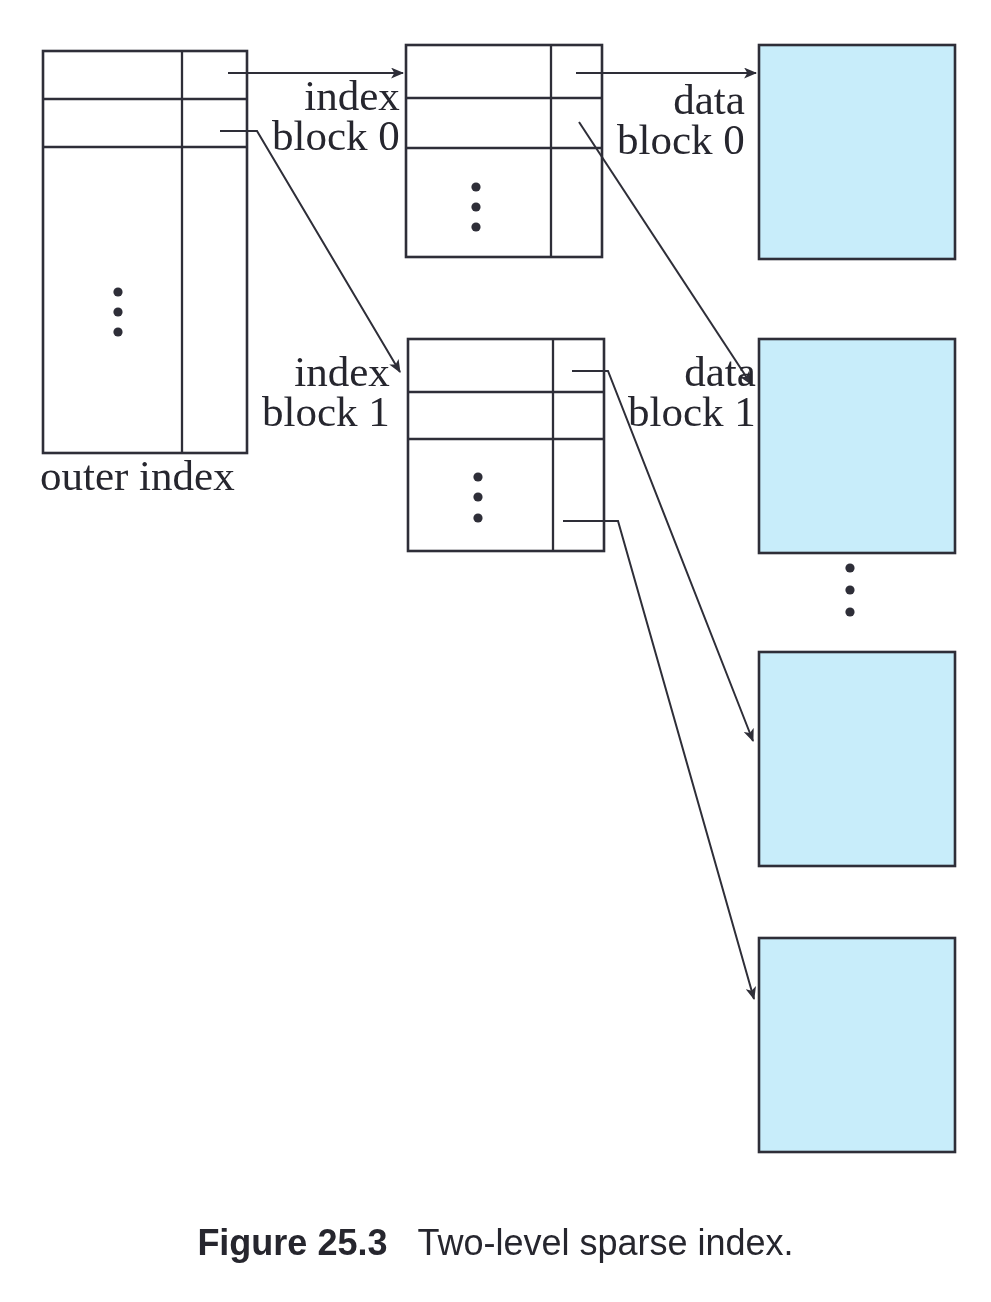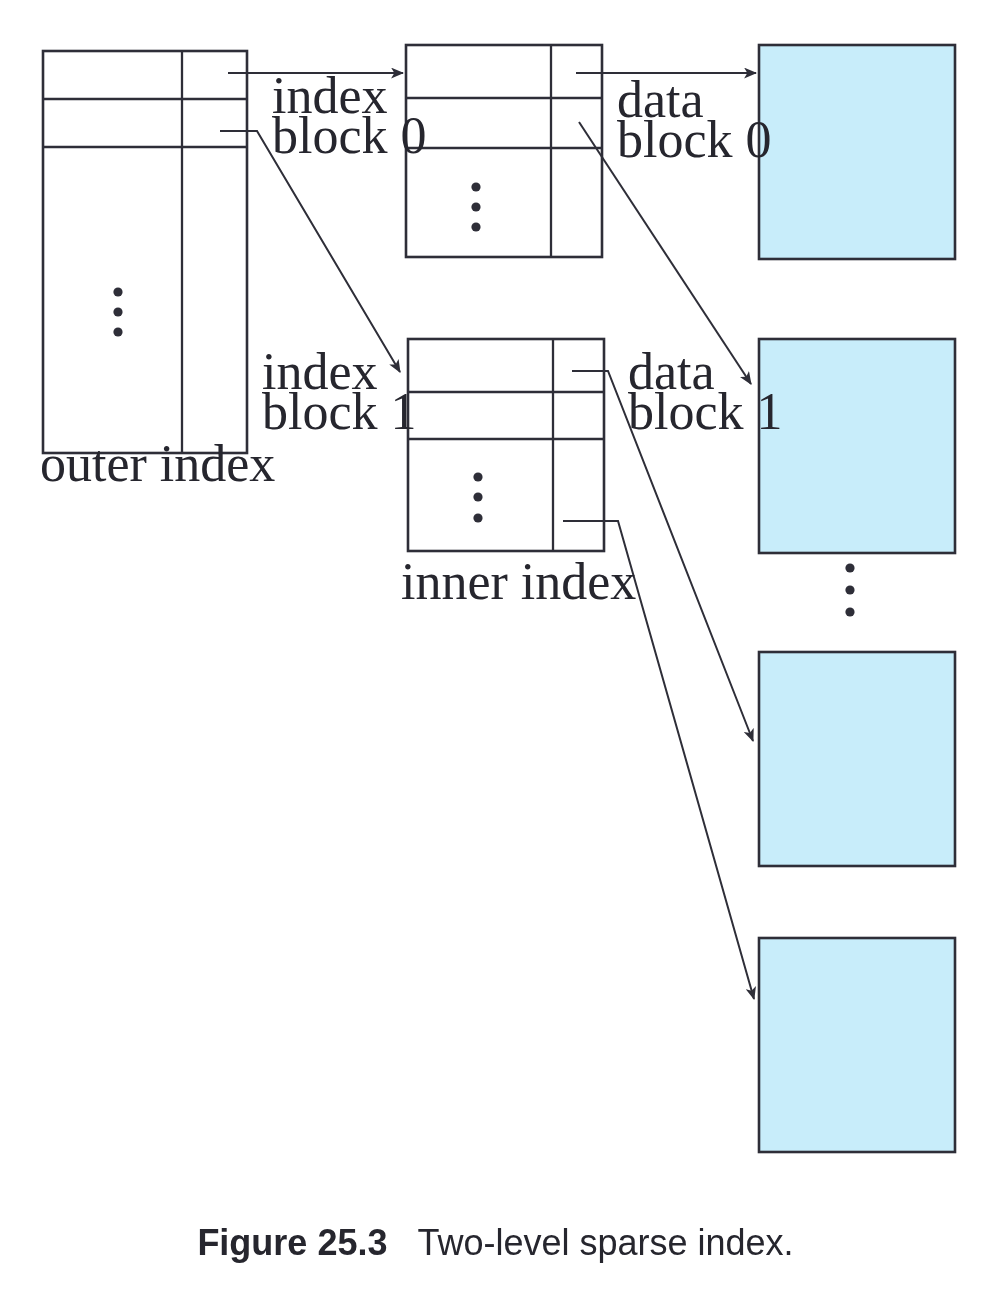--- a/index.html
+++ b/index.html
@@ -41,23 +41,24 @@
   }
   .dot {
     fill: var(--line, #2e2e38);
   }
   .arrowhead {
     fill: var(--line, #2e2e38);
   }
   .lbl {
     position: absolute;
     color: var(--text, #26262e);
-    font-size: 52px;
+    font-size: 43px;
     line-height: 40px;
     white-space: nowrap;
+    text-align: right;
   }
   .caption {
     position: absolute;
     left: 0;
     top: 1222px;
     width: 100%;
     text-align: center;
     font-family: "Liberation Sans", "DejaVu Sans", sans-serif;
     font-size: 36px;
     color: var(--text, #26262e);
@@ -150,25 +151,22 @@
   <div class="lbl" style="left:262px; top:352px;">
     <div>index</div>
     <div>block 1</div>
   </div>
 
   <div class="lbl" style="left:628px; top:352px;">
     <div>data</div>
     <div>block 1</div>
   </div>
 
-  <div class="lbl" style="left:40px; top:444px;">
+  <div class="lbl" style="left:40px; top:456px;">
     <div>outer index</div>
   </div>
 
-  <div class="lbl" style="left:401px; top:562px;">
-    <div>inner index</div>
-  </div>
 
   <div class="caption">
     <span class="cap-num">Figure 25.3</span><span class="cap-text">Two-level sparse index.</span>
   </div>
 
 </div>
 
 </body></html>

